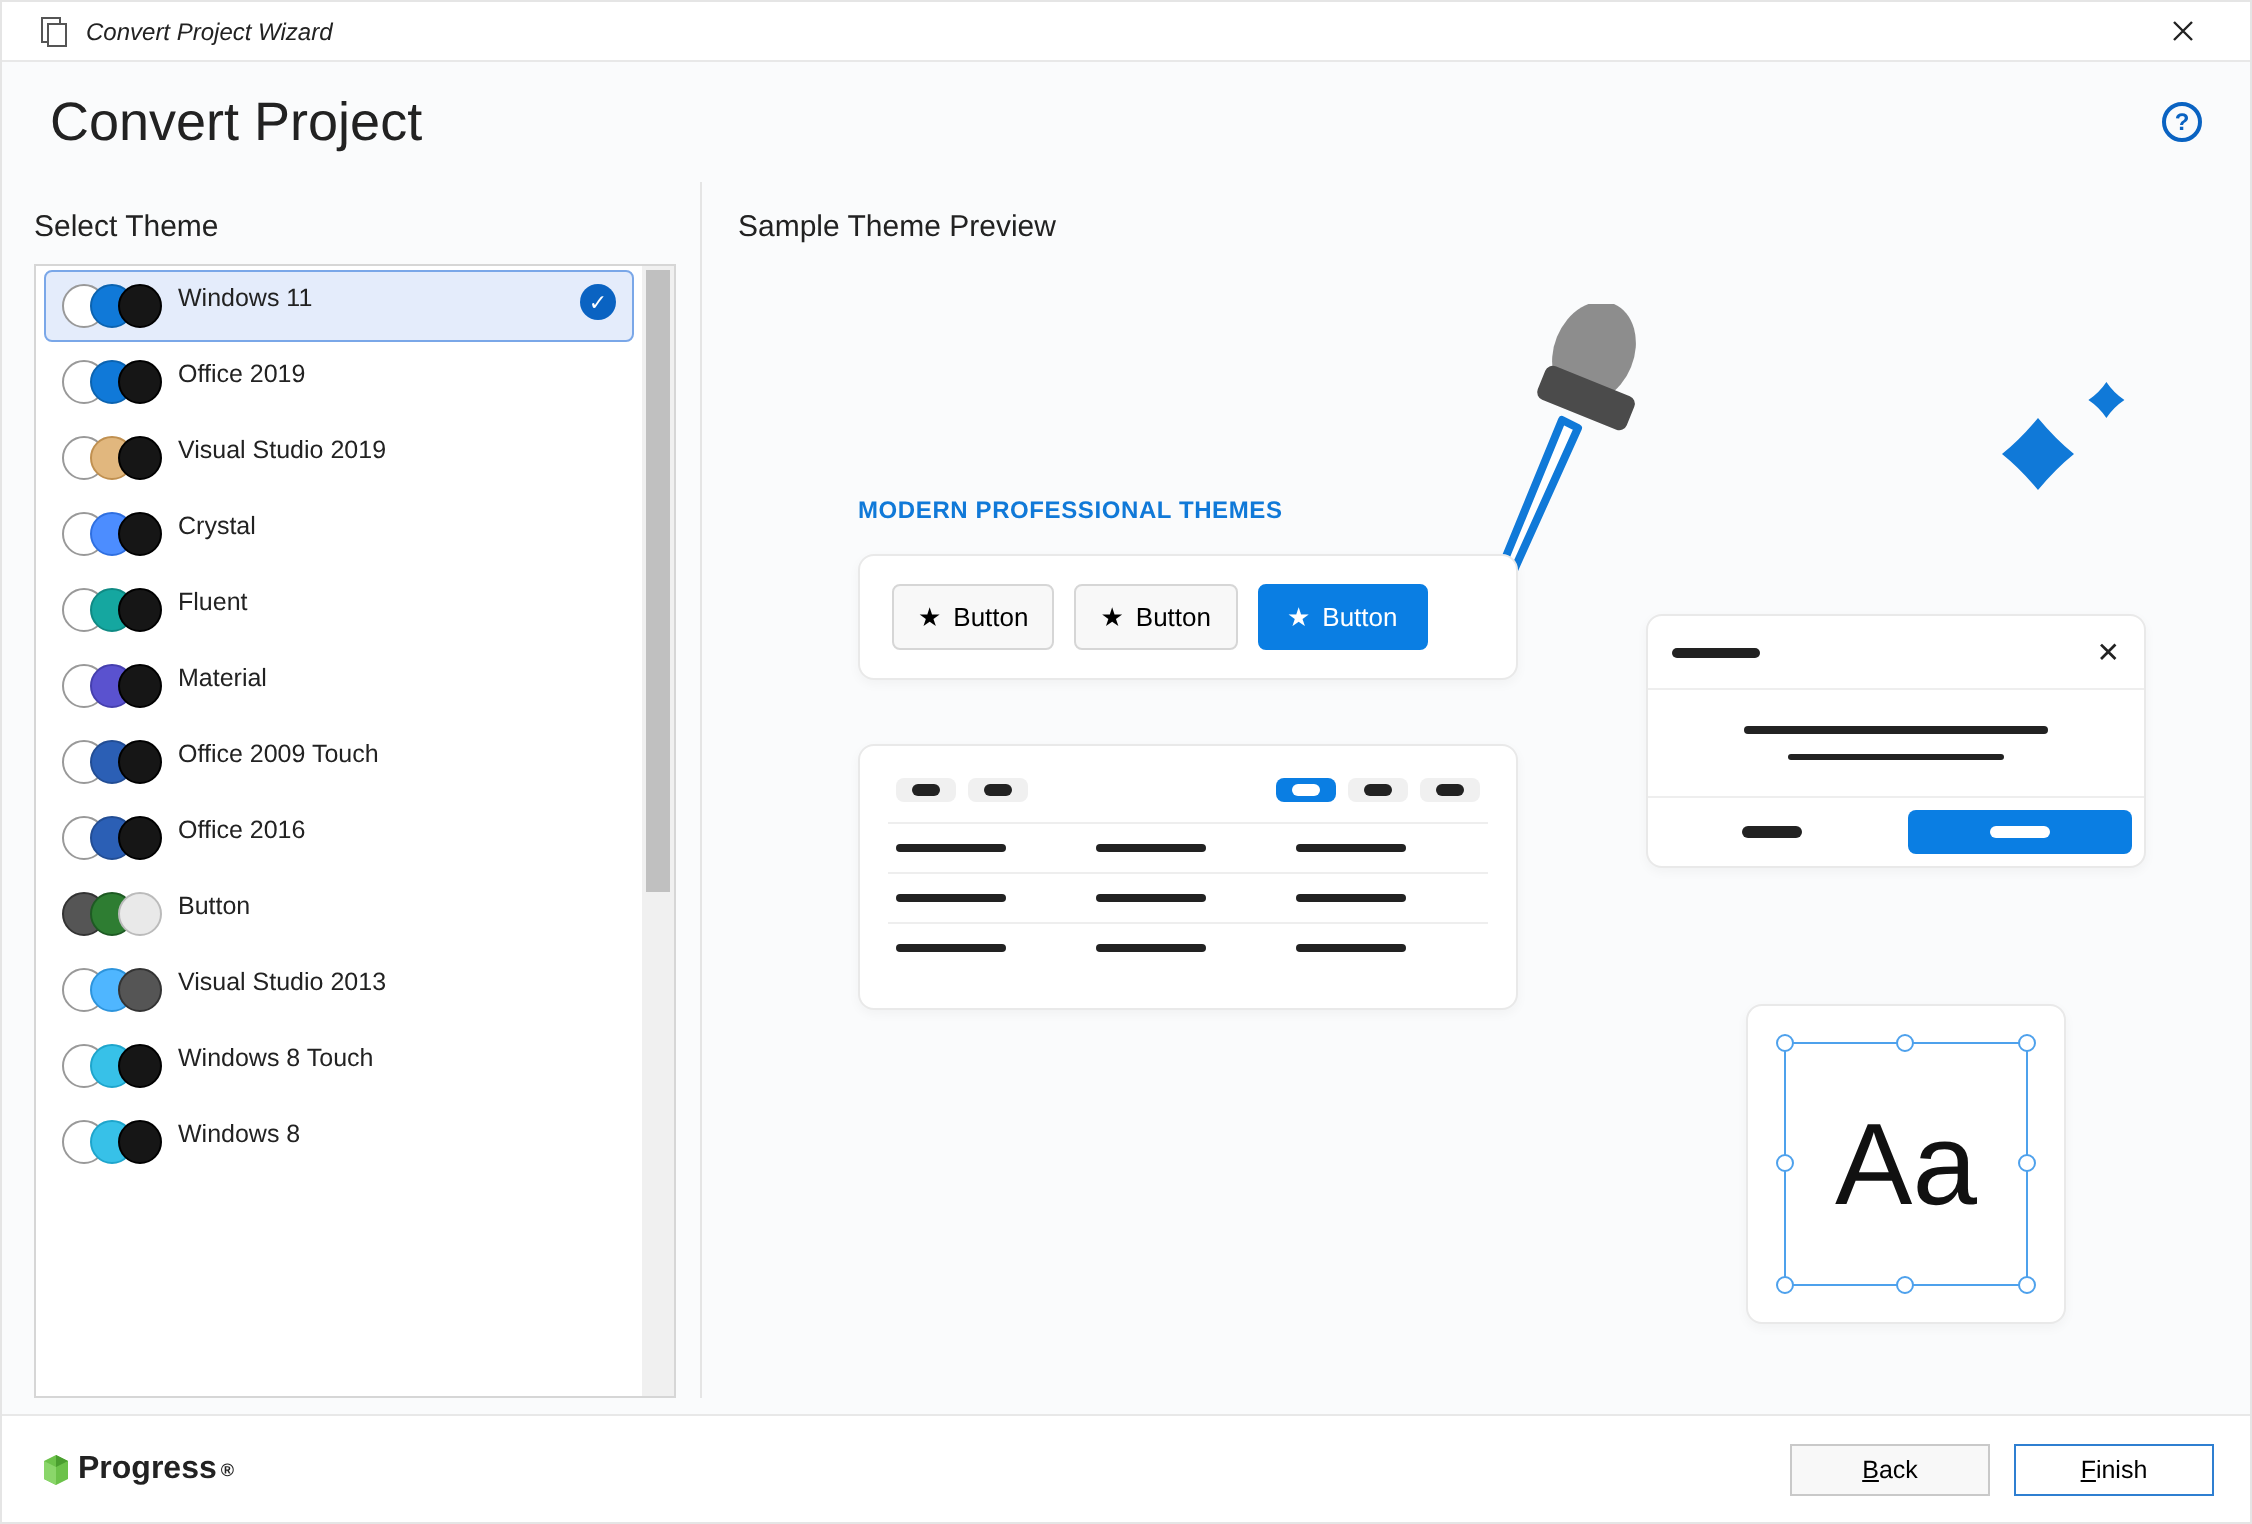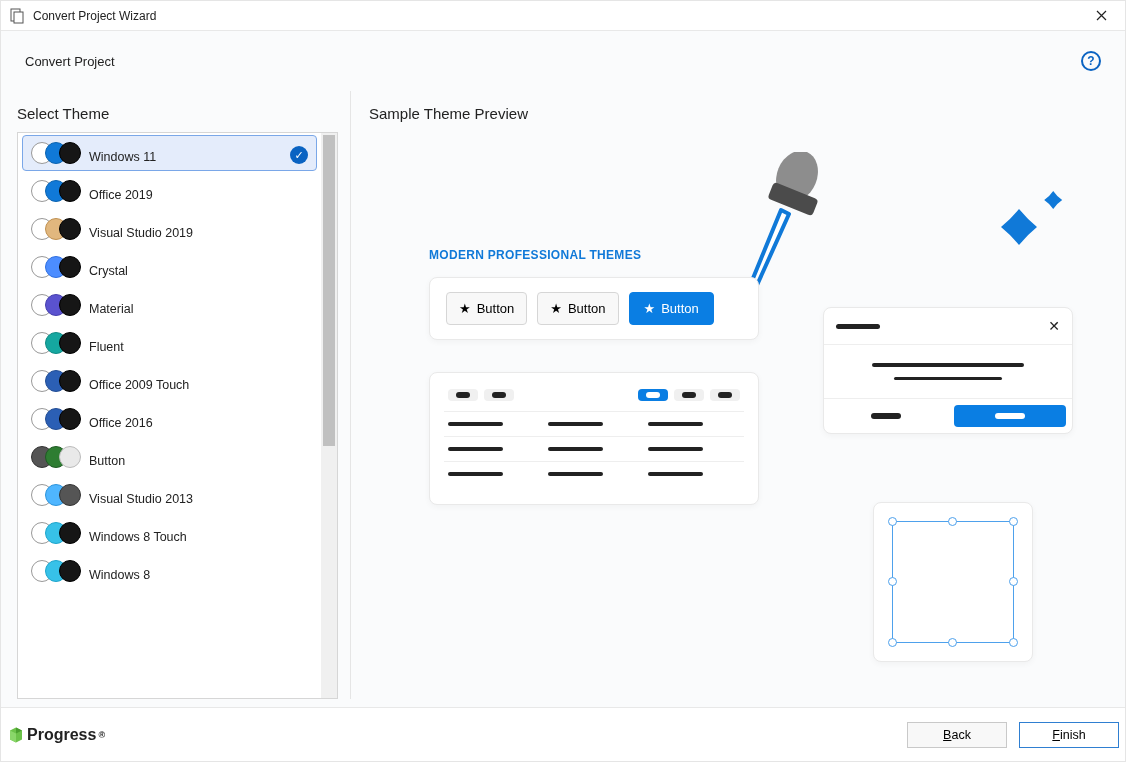--- a/index.html
+++ b/index.html
@@ -3,38 +3,39 @@
 <meta charset="utf-8">
 <style>
   * { box-sizing: border-box; margin: 0; padding: 0; }
   html, body { height: 100%; font-family: 'Segoe UI', Tahoma, sans-serif; background: #fff; }
   .window {
     width: 1126px; height: 762px; display: flex; flex-direction: column;
     border: 1px solid #e5e5e5; background: #fff;
   }
   
   .titlebar {
-    height: 30px; display: flex; align-items: center; padding: 0 8px;
+    height: 30px; display: flex; align-items: center; padding: 0 18px;
     border-bottom: 1px solid #e8e8e8;
+    font-style: italic;
   }
   .titlebar .app-icon {
     width: 16px; height: 16px; margin-right: 8px;
     display:flex; align-items:center; justify-content:center;
   }
   .titlebar .title { font-size: 12px; color: #222; flex: 1; }
   .titlebar .close {
     width: 32px; height: 30px; display: flex; align-items: center; justify-content: center;
     font-size: 14px; color: #222; cursor: pointer;
   }
   
   .header {
     height: 60px; display: flex; align-items: center; padding: 0 24px;
     background: #fafbfc;
   }
-  .header h1 { font-size: 13px; font-weight: 400; color: #222; flex: 1; }
+  .header h1 { font-size: 27px; font-weight: 400; color: #222; flex: 1; }
   .help-icon {
     width: 20px; height: 20px; border: 2px solid #0a63c2; border-radius: 50%;
     color: #0a63c2; font-size: 12px; font-weight: bold;
     display: flex; align-items: center; justify-content: center;
   }
   
   .body {
     flex: 1; display: flex; padding: 0 12px 8px 12px; background: #fafbfc; overflow:hidden;
   }
   .left-pane {
@@ -47,21 +48,21 @@
   }
   .theme-list { position:absolute; inset:0 16px 0 0; overflow-y: auto; }
   .scrollbar-track {
     position: absolute; right: 0; top: 0; bottom: 0; width: 16px; background: #f0f0f0;
   }
   .scrollbar-thumb {
     position: absolute; left: 2px; right: 2px; top: 2px; height: 55%;
     background: #c0c0c0; border-radius: 0;
   }
   .theme-item {
-    display: flex; align-items: flex-end; padding: 6px 8px; gap: 8px; cursor: pointer;
+    display: flex; align-items: flex-start; padding: 6px 8px; gap: 8px; cursor: pointer;
     font-size: 12.5px; color: #222; border: 1px solid transparent; border-radius: 4px;
     margin: 2px 4px;
   }
   .theme-item.selected {
     background: #e4ecfb; border: 1px solid #7aa7e8;
   }
   .swatch-group { display: flex; align-items: center; }
   .swatch {
     width: 22px; height: 22px; border-radius: 50%; border: 1.5px solid #999;
     margin-left: -8px; background: #fff;
@@ -144,21 +145,21 @@
   .handle{ position:absolute; width:9px; height:9px; background:#fff; border:1.5px solid #4ea1ec; border-radius:50%; }
   .h-tl{top:-5px;left:-5px;} .h-t{top:-5px;left:calc(50% - 5px);} .h-tr{top:-5px;right:-5px;}
   .h-l{top:calc(50% - 5px);left:-5px;} .h-r{top:calc(50% - 5px);right:-5px;}
   .h-bl{bottom:-5px;left:-5px;} .h-b{bottom:-5px;left:calc(50% - 5px);} .h-br{bottom:-5px;right:-5px;}
   .aa{ font-size:58px; color:#111; font-family: 'Segoe UI', sans-serif; }
   
   .dropper{ position:absolute; left:350px; top:20px; }
   
   .footer{
     height:54px; border-top:1px solid #e8e8e8; background:#fff;
-    display:flex; align-items:center; padding:0 6px; gap:12px;
+    display:flex; align-items:center; padding:0 18px; gap:12px;
   }
   .progress-logo{ display:flex; align-items:center; gap:2px; font-weight:600; font-size:16px; color:#222; flex:1;}
   .progress-mark{ width:18px; height:18px; }
   .wiz-btn{
     min-width:100px; height:26px; border:1px solid #c9c9c9; background:#f8f8f8;
     font-size:12.5px; display:flex; align-items:center; justify-content:center; cursor:pointer;
   }
   .wiz-btn u{ text-decoration: underline; }
   .wiz-btn.primary{ border:1px solid #2f7fd1; background:#fff;}
 </style>
@@ -222,32 +223,32 @@
               <div class="swatch-group">
                 <div class="swatch c-white"></div>
                 <div class="swatch c-lblue"></div>
                 <div class="swatch c-black"></div>
               </div>
               <span class="label">Crystal</span>
             </div>
             <div class="theme-item">
               <div class="swatch-group">
                 <div class="swatch c-white"></div>
+                <div class="swatch c-teal"></div>
+                <div class="swatch c-black"></div>
+              </div>
+              <span class="label">Fluent</span>
+            </div>
+            <div class="theme-item">
+              <div class="swatch-group">
+                <div class="swatch c-white"></div>
                 <div class="swatch c-purple"></div>
                 <div class="swatch c-black"></div>
               </div>
               <span class="label">Material</span>
-            </div>
-            <div class="theme-item">
-              <div class="swatch-group">
-                <div class="swatch c-white"></div>
-                <div class="swatch c-teal"></div>
-                <div class="swatch c-black"></div>
-              </div>
-              <span class="label">Fluent</span>
             </div>
             <div class="theme-item">
               <div class="swatch-group">
                 <div class="swatch c-white"></div>
                 <div class="swatch c-dblue"></div>
                 <div class="swatch c-black"></div>
               </div>
               <span class="label">Office 2009 Touch</span>
             </div>
             <div class="theme-item">
@@ -414,20 +415,21 @@
           <div class="selbox">
             <div class="handle h-tl"></div>
             <div class="handle h-t"></div>
             <div class="handle h-tr"></div>
             <div class="handle h-l"></div>
             <div class="handle h-r"></div>
             <div class="handle h-bl"></div>
             <div class="handle h-b"></div>
             <div class="handle h-br"></div>
           </div>
+          <span class="aa">Aa</span>
         </div>
 
       </div>
     </div>
   </div>
 
   <div class="footer">
     <div class="progress-logo">
       <svg class="progress-mark" viewBox="0 0 24 24">
         <path d="M4 6 L12 2 L20 6 L20 18 L12 22 L4 18 Z" fill="#6cc24a"></path>

